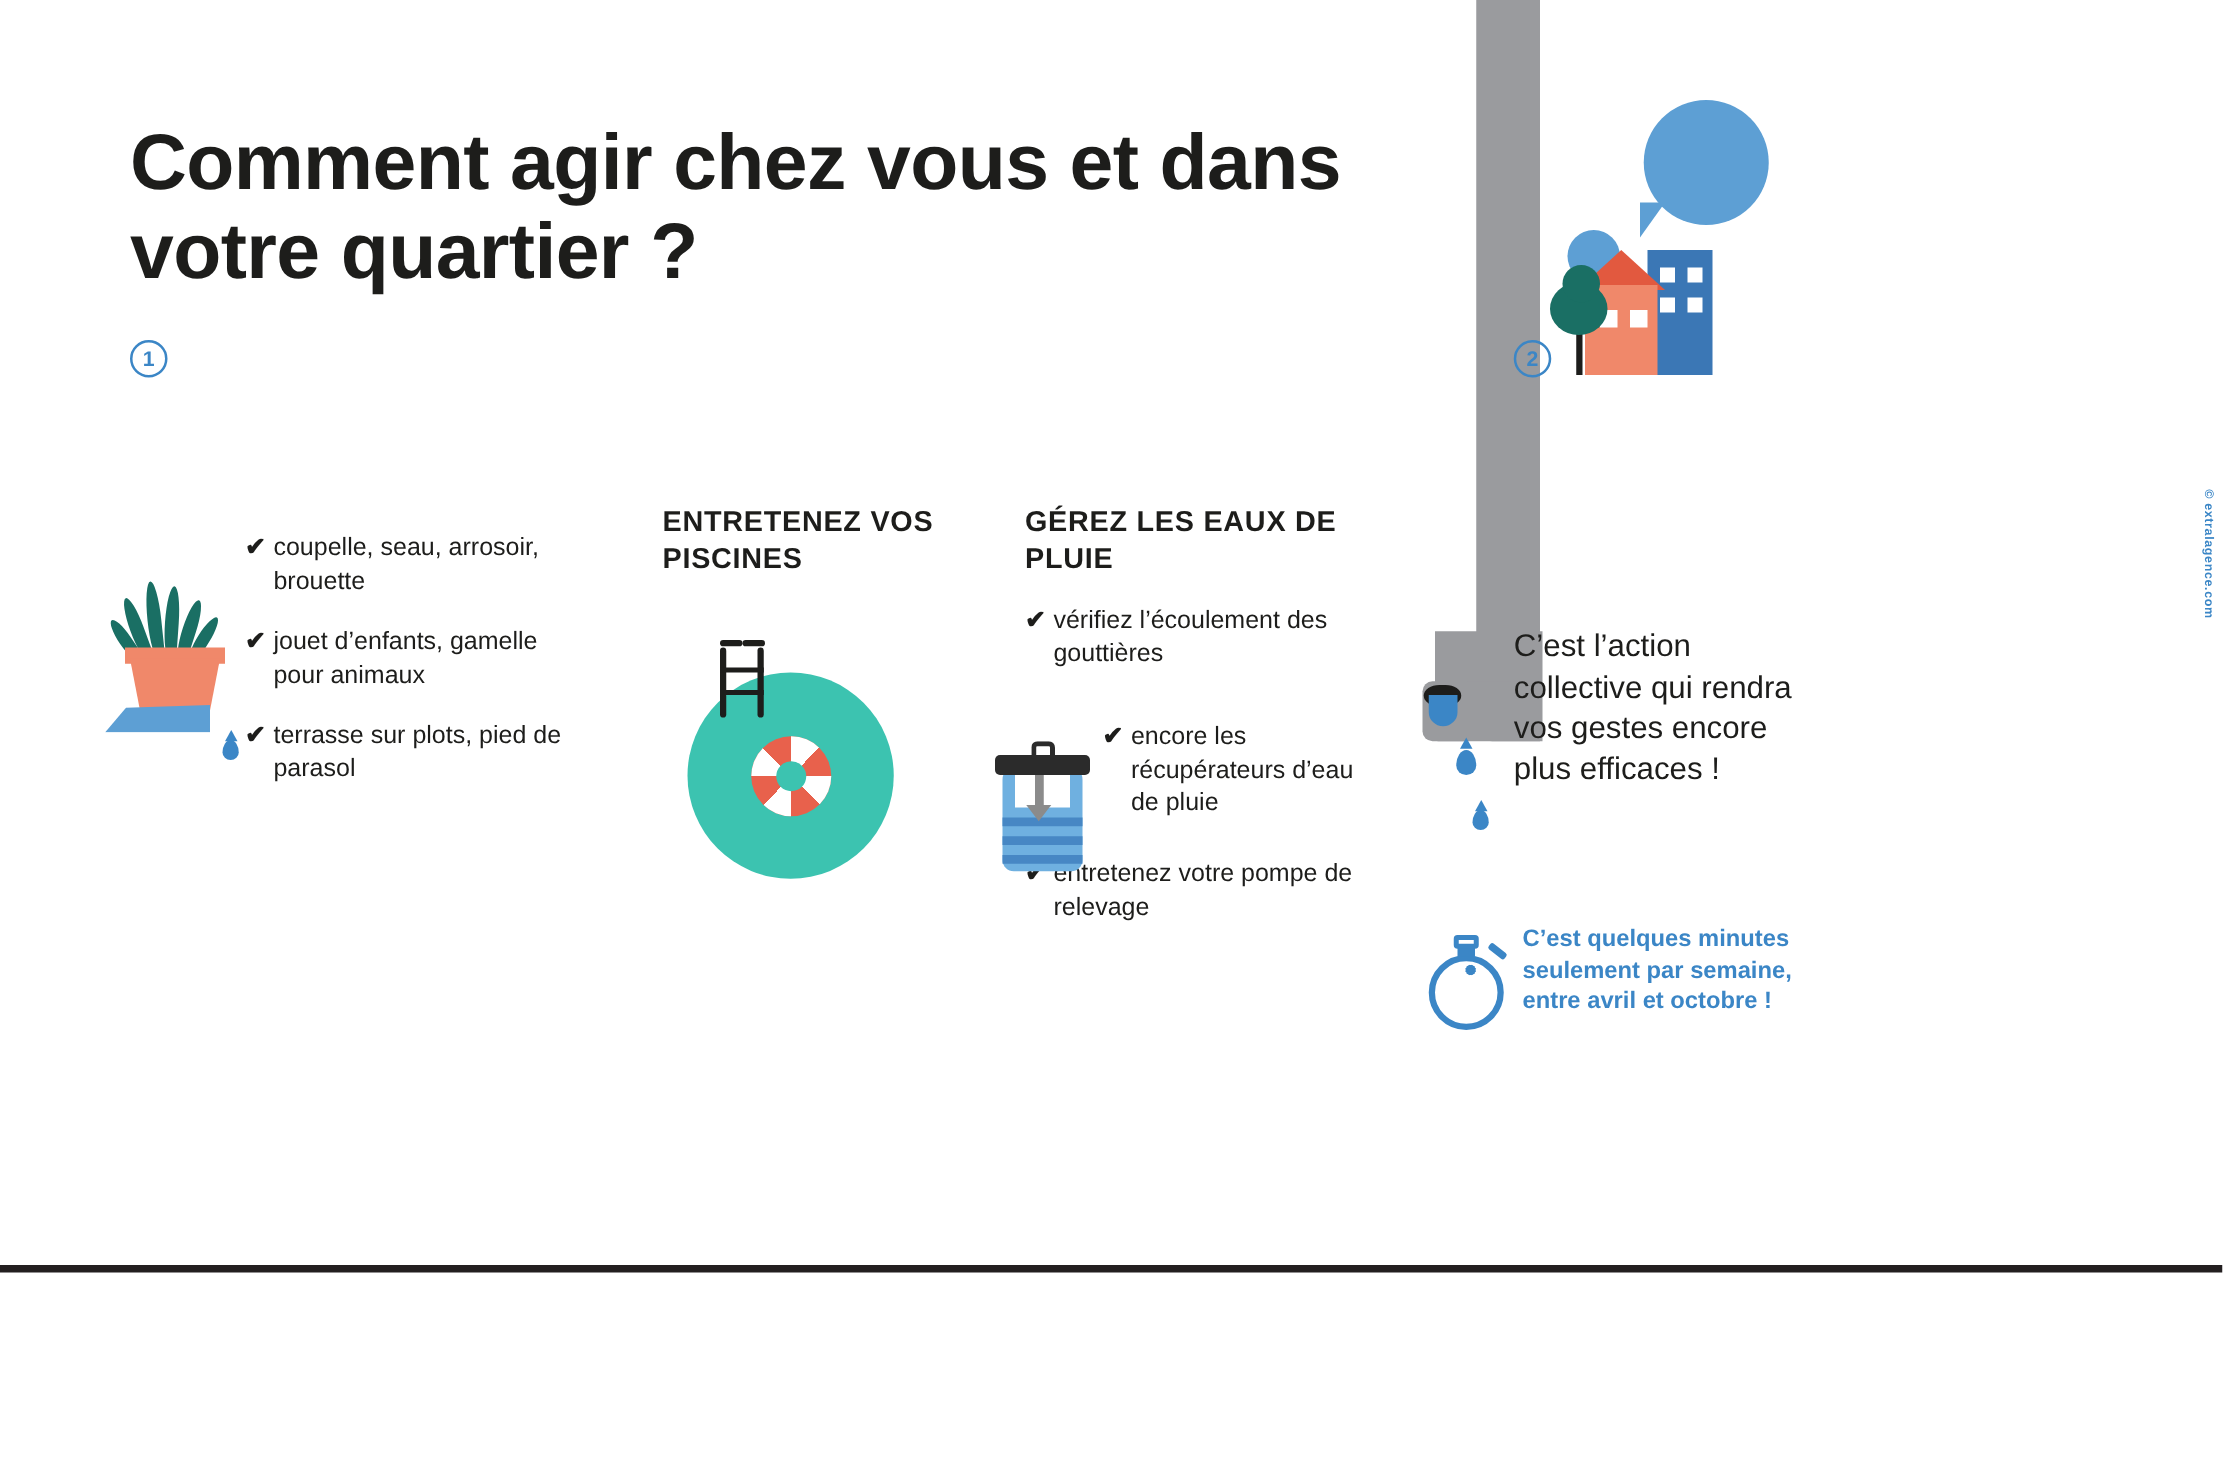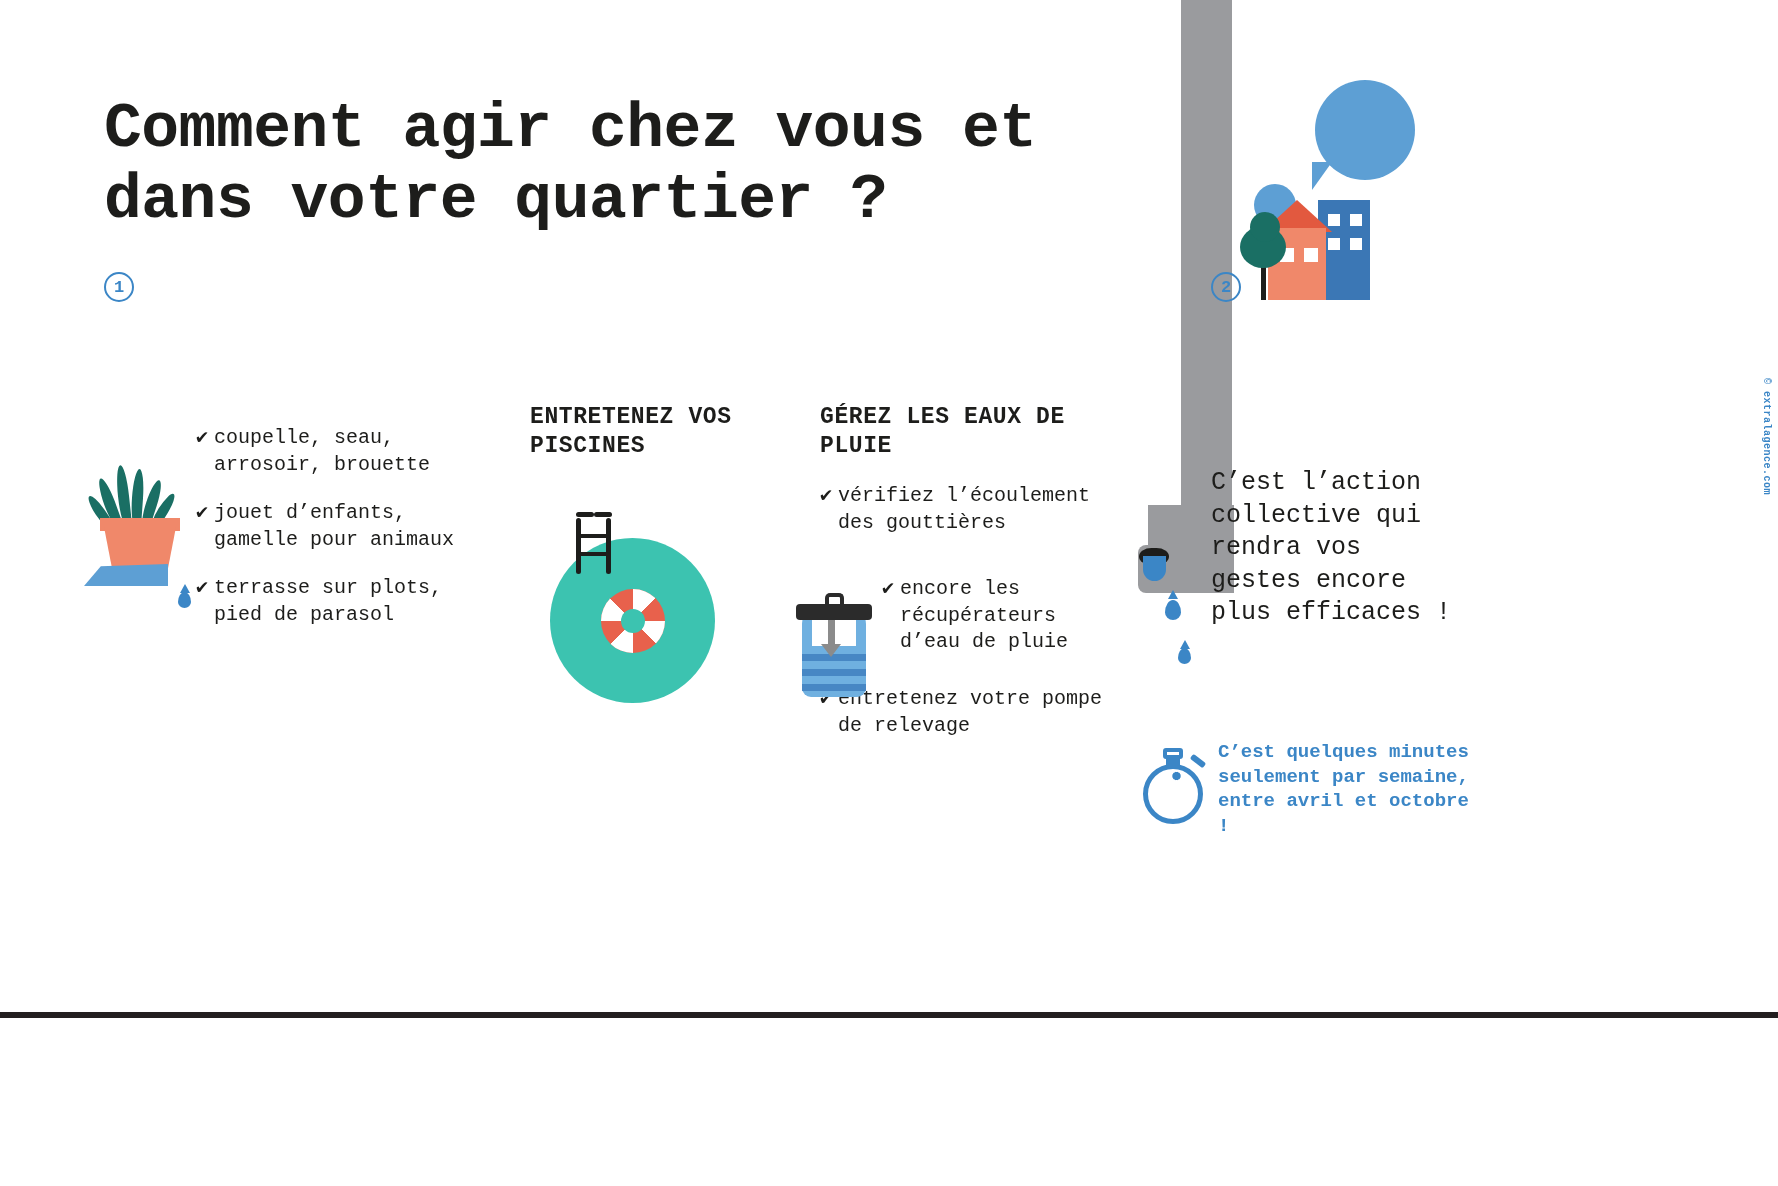--- a/index.html
+++ b/index.html
@@ -2,21 +2,21 @@
 <html><head>
 <meta charset="utf-8">
 <style>
   * { box-sizing: border-box; margin: 0; padding: 0; }
   html, body {
     width: 1778px; height: 1186px;
     background: #ffffff;
     font-family: "Liberation Sans", sans-serif;
     overflow: hidden;
   }
-  #poster { position: relative; width: 1778px; height: 1186px; background:#fff;font-family:Liberation Mono, monospace; }
+  #poster { position: relative; width: 1778px; height: 1186px; background:#fff; }
 
   
   .downpipe-vert {
     position:absolute; left:1181px; top:0; width:51px; height:520px;
     background:#9a9b9e;
   }
   .downpipe-horiz {
     position:absolute; left:1150px; top:545px; width:82px; height:48px;
     background:#9a9b9e;
   }
@@ -153,21 +153,21 @@
       border-bottom:32px solid #e2593f;}
   .tree-c { position:absolute; left:0px; top:146px; width:46px; height:42px;
       background:#1a6f64; border-radius:50%; }
   .tree-c2 { position:absolute; left:10px; top:132px; width:30px; height:30px;
       background:#1a6f64; border-radius:50%; }
   .tree-trunk { position:absolute; left:21px; top:182px; width:5px; height:38px; background:#1d1d1b;}
   .dot-blue { position:absolute; left:14px; top:104px; width:42px; height:42px;
       background:#5d9fd4; border-radius:50%; }
 
   .sec2-body {
-    position:absolute; left:1211px; top:467px; width:250px;
+    position:absolute; left:1211px; top:501px; width:250px;
     font-size:25px; line-height:1.30; color:#1d1d1b;
   }
 
   
   #watch-note { position:absolute; left:1140px; top:702px; width:340px; display:flex;margin-top:38px; }
   .watch { position:relative; width:72px; height:78px; flex:0 0 auto; margin-top:6px; }
   .watch-face {
     position:absolute; left:3px; top:18px; width:60px; height:60px;
     border:5px solid #3b86c6; border-radius:50%;
   }

